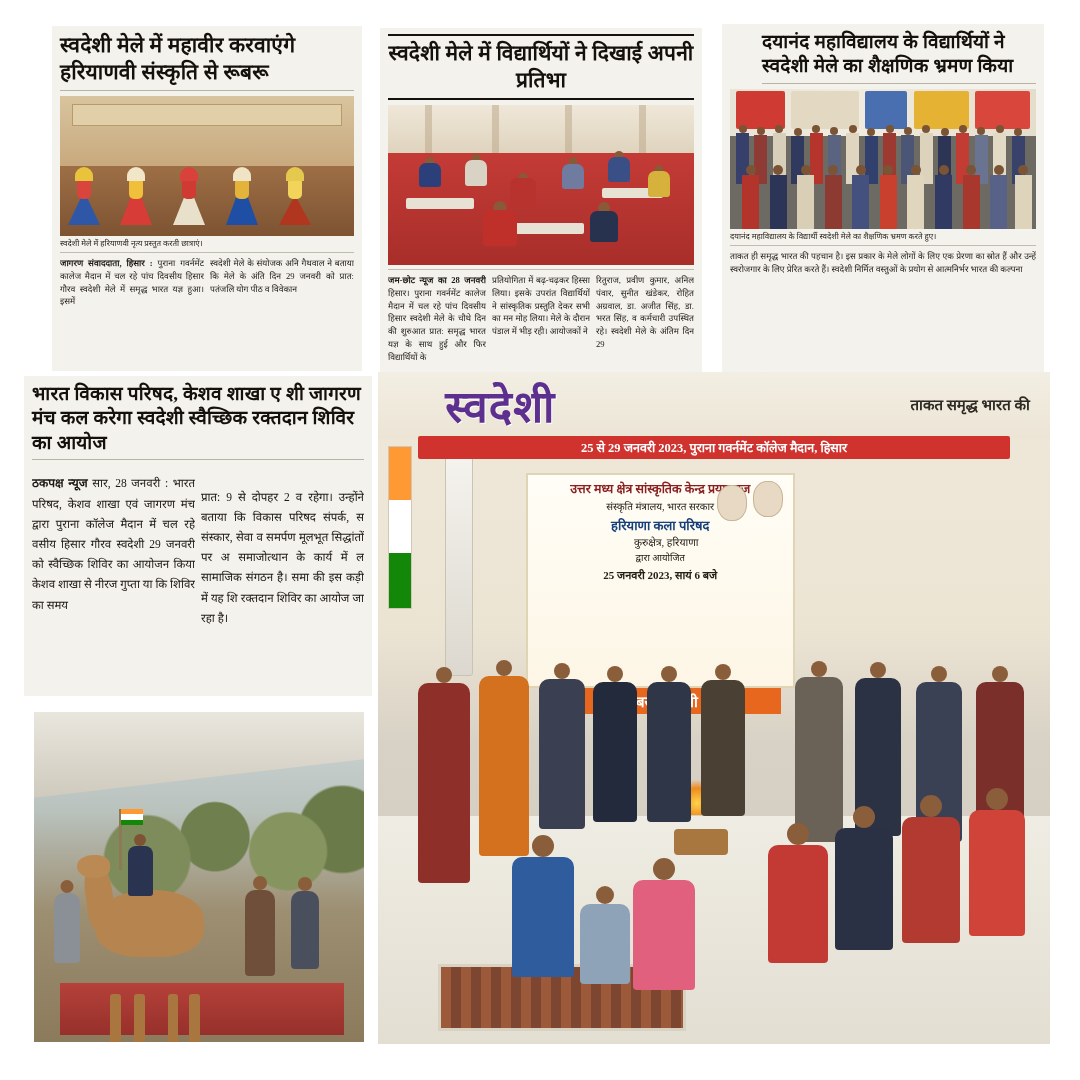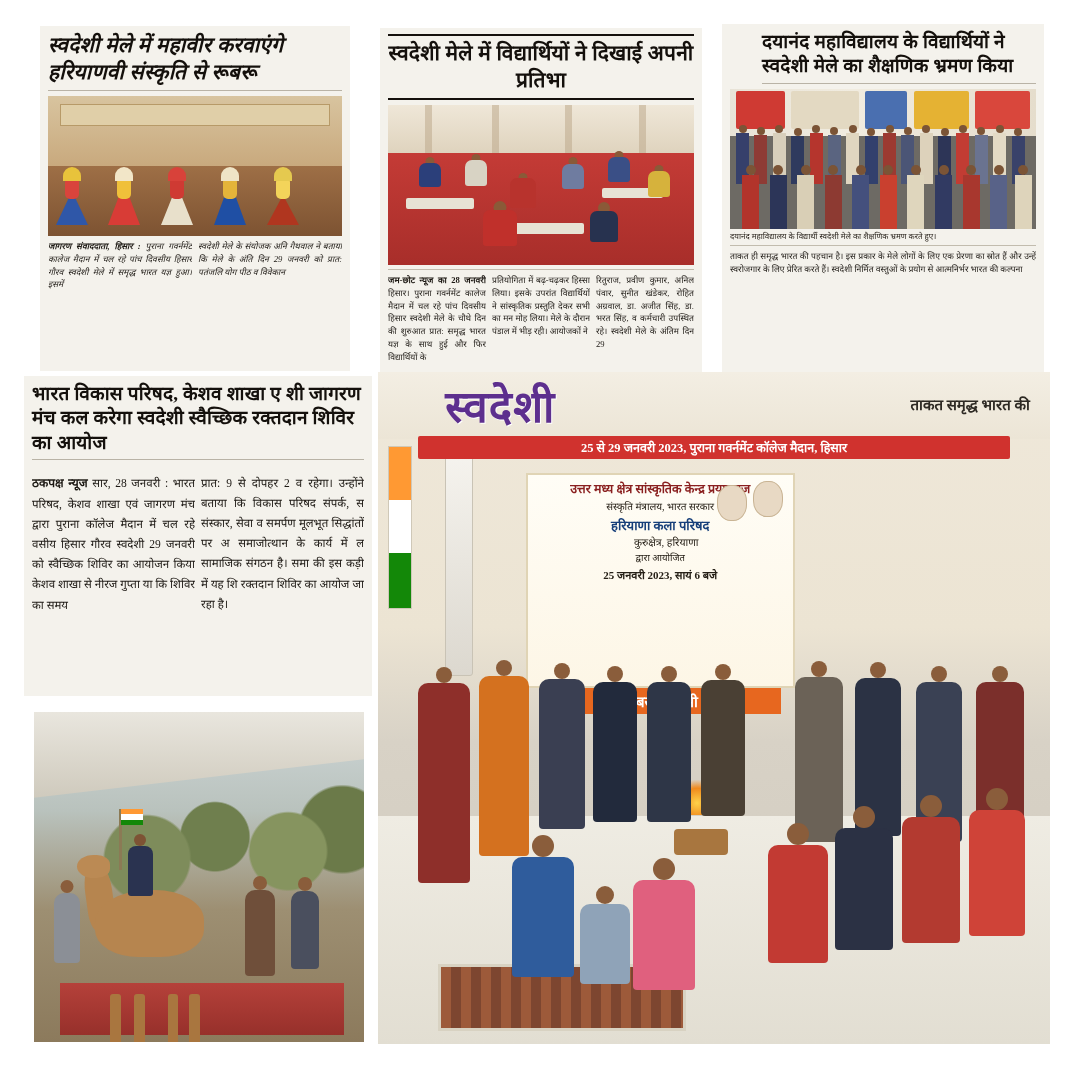--- a/index.html
+++ b/index.html
@@ -255,21 +255,21 @@
   .red-carpet2 {
     position:absolute; left:8%; right:6%; bottom:2%; height:16%;
     background: linear-gradient(#b5413a,#97302b);
   }
 </style>
 </head>
 <body>
 
 <div class="collage">
 
-  <div class="panel clip" id="clip1" style="left:40px; top:26px; width:310px; height:345px;font-style:italic;">
+  <div class="panel clip" id="clip1" style="left:52px; top:26px; width:310px; height:345px;">
     <div class="headline" style="font-size:21px;">स्वदेशी मेले में महावीर करवाएंगे हरियाणवी संस्कृति से रूबरू</div>
 
     <div class="photo" id="p1-photo" style="height:140px;">
       <div class="stage-back"></div>
       <div class="banner-strip"></div>
       <div class="stage-floor"></div>
 
       <div class="dancer" style="left:8%;">
         <div class="skirt" style="border-bottom:34px solid #2f57a8;"></div>
         <div class="torso" style="background:#d9443c;"></div>
@@ -295,20 +295,21 @@
         <div class="veil" style="background:#efe4c6;"></div>
       </div>
       <div class="dancer" style="left:80%;">
         <div class="skirt" style="border-bottom:30px solid #b0361f;"></div>
         <div class="torso" style="background:#f3d45a;"></div>
         <div class="head"></div>
         <div class="veil" style="background:#e5c94f;"></div>
       </div>
     </div>
 
+    <div class="caption">स्वदेशी मेले में हरियाणवी नृत्य प्रस्तुत करती छात्राएं।</div>
 
     <div class="cols">
       <div class="col">
         <span class="byline">जागरण संवाददाता, हिसार :</span>
         <span>पुराना गवर्नमेंट कालेज मैदान में चल रहे पांच दिवसीय हिसार गौरव स्वदेशी मेले में समृद्ध भारत यज्ञ हुआ। इसमें</span>
       </div>
       <div class="col">स्वदेशी मेले के संयोजक अनि गैथवाल ने बताया कि मेले के अंति दिन 29 जनवरी को प्रात: पतंजलि योग पीठ व विवेकान</div>
     </div>
   </div>
 
@@ -474,21 +475,21 @@
     </div>
   </div>
 
   <div class="panel clip" id="clip4" style="left:24px; top:376px; width:348px; height:320px;">
     <div class="headline">भारत विकास परिषद, केशव शाखा ए शी जागरण मंच कल करेगा स्वदेशी स्वैच्छिक रक्तदान शिविर का आयोज</div>
     <div class="cols" style="padding-top:8px;">
       <div class="col" style="font-size:11.5px; line-height:1.75;">
         <span class="byline" style="font-size:12px;">ठकपक्ष न्यूज</span>
         <span>सार, 28 जनवरी : भारत परिषद, केशव शाखा एवं जागरण मंच द्वारा पुराना कॉलेज मैदान में चल रहे वसीय हिसार गौरव स्वदेशी 29 जनवरी को स्वैच्छिक शिविर का आयोजन किया केशव शाखा से नीरज गुप्ता या कि शिविर का समय</span>
       </div>
-      <div class="col" style="font-size:11.5px; line-height:1.75;">प्रात: 9 से दोपहर 2 व रहेगा। उन्होंने बताया कि विकास परिषद संपर्क, स संस्कार, सेवा व समर्पण मूलभूत सिद्धांतों पर अ समाजोत्थान के कार्य में ल सामाजिक संगठन है। समा की इस कड़ी में यह शि रक्तदान शिविर का आयोज जा रहा है।</div>
+      <div class="col" style="font-size:11.5px; line-height:1.75;margin-top:14px;">प्रात: 9 से दोपहर 2 व रहेगा। उन्होंने बताया कि विकास परिषद संपर्क, स संस्कार, सेवा व समर्पण मूलभूत सिद्धांतों पर अ समाजोत्थान के कार्य में ल सामाजिक संगठन है। समा की इस कड़ी में यह शि रक्तदान शिविर का आयोज जा रहा है।</div>
     </div>
   </div>
 
   <div class="panel" id="main-photo" style="left:378px; top:372px; width:672px; height:672px;">
     <div class="mela-banner-top"></div>
     <div class="tricolor"></div>
     <div class="rocket"></div>
 
     <div class="mela-title">स्वदेशी</div>
     <div class="mela-sub">ताकत समृद्ध भारत की</div>

